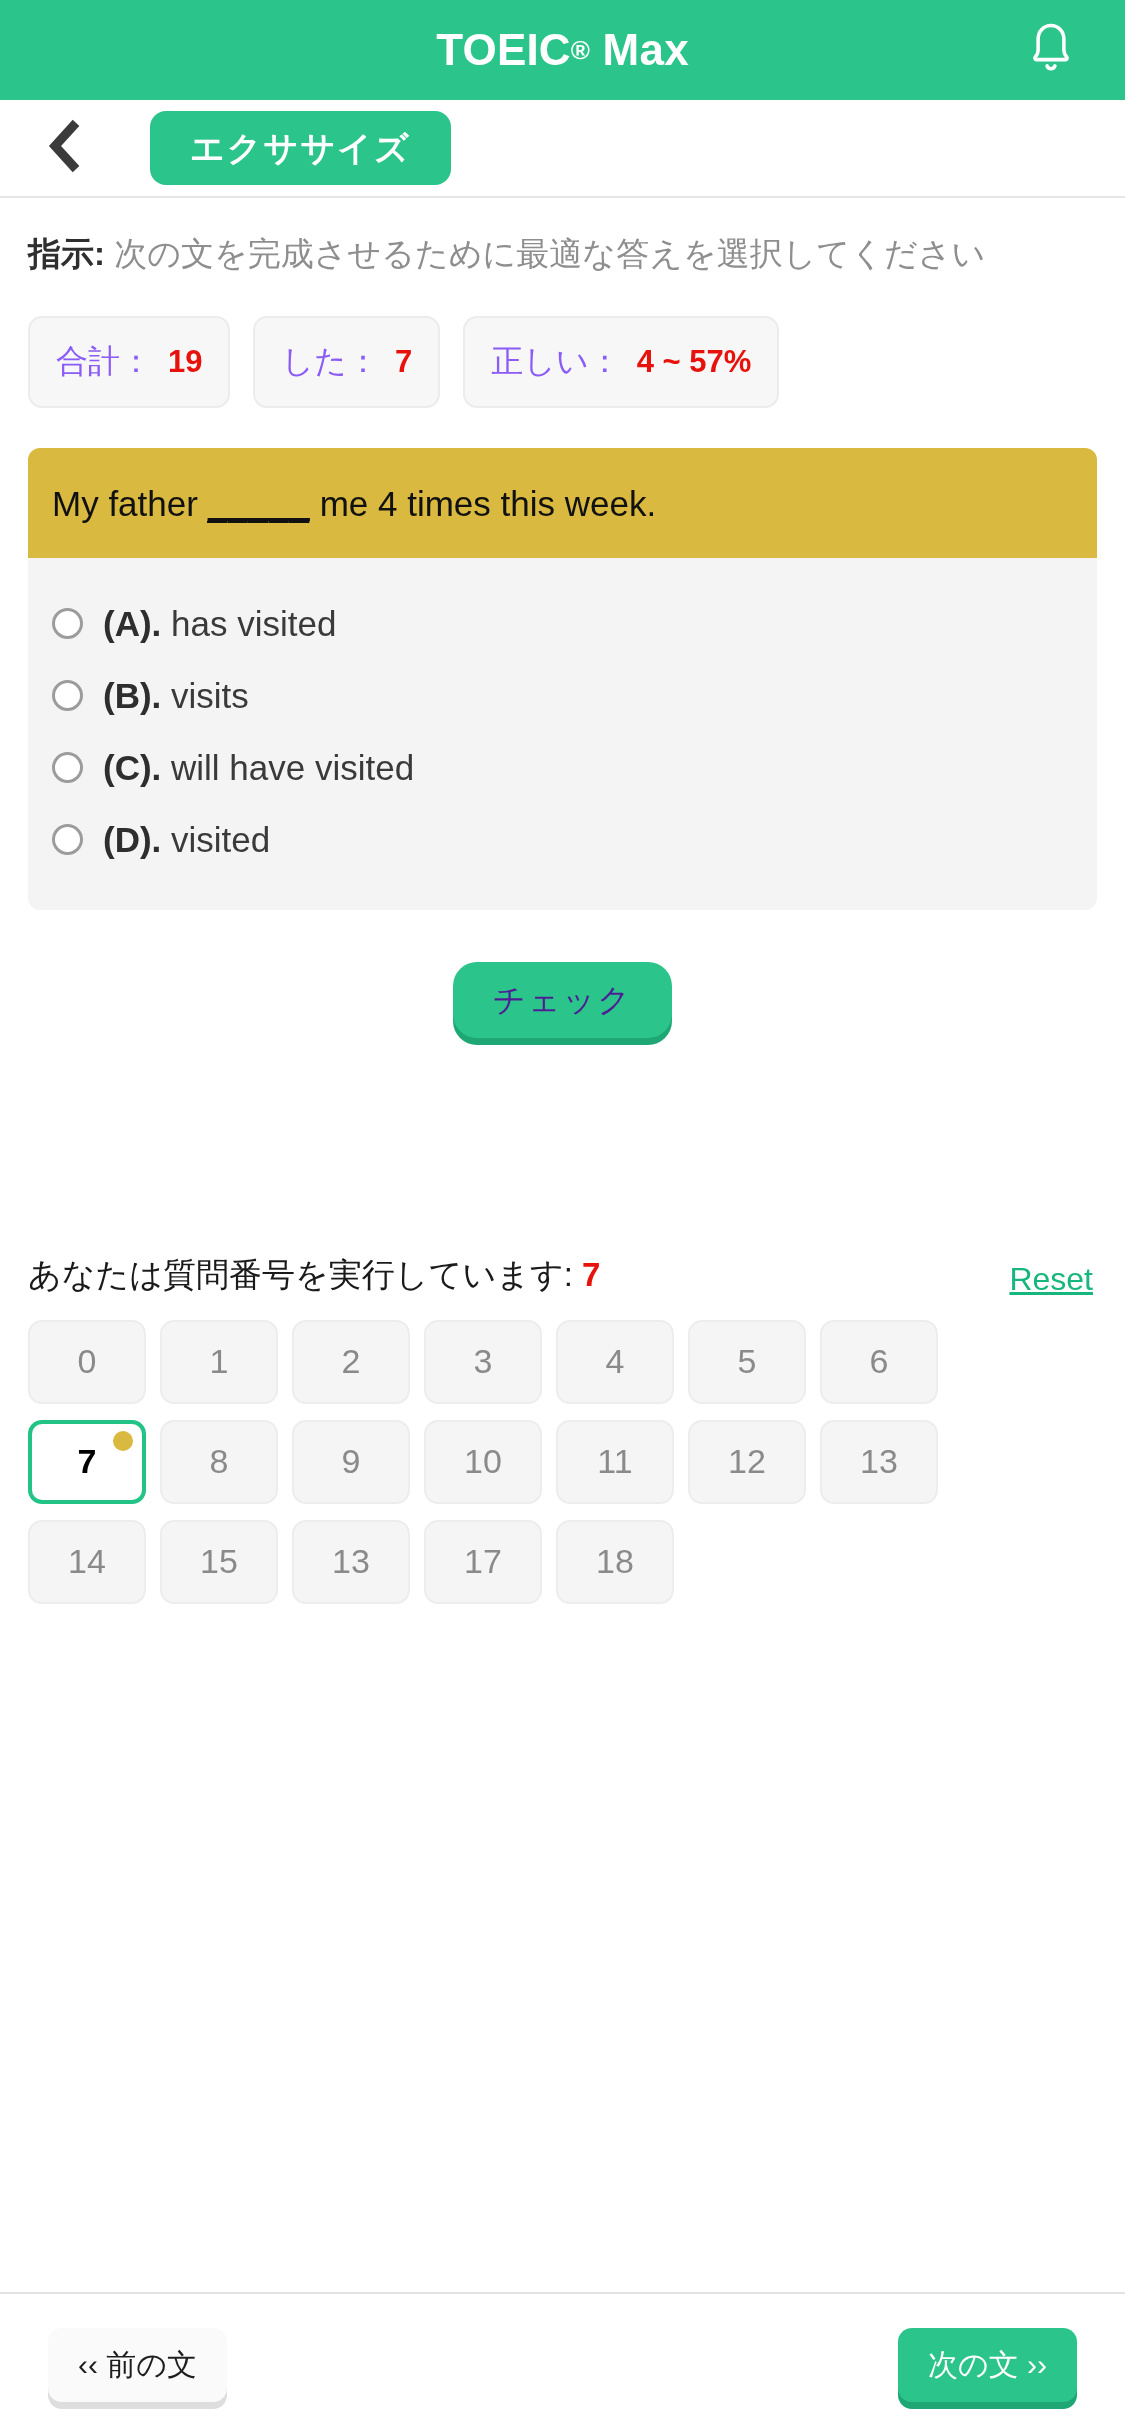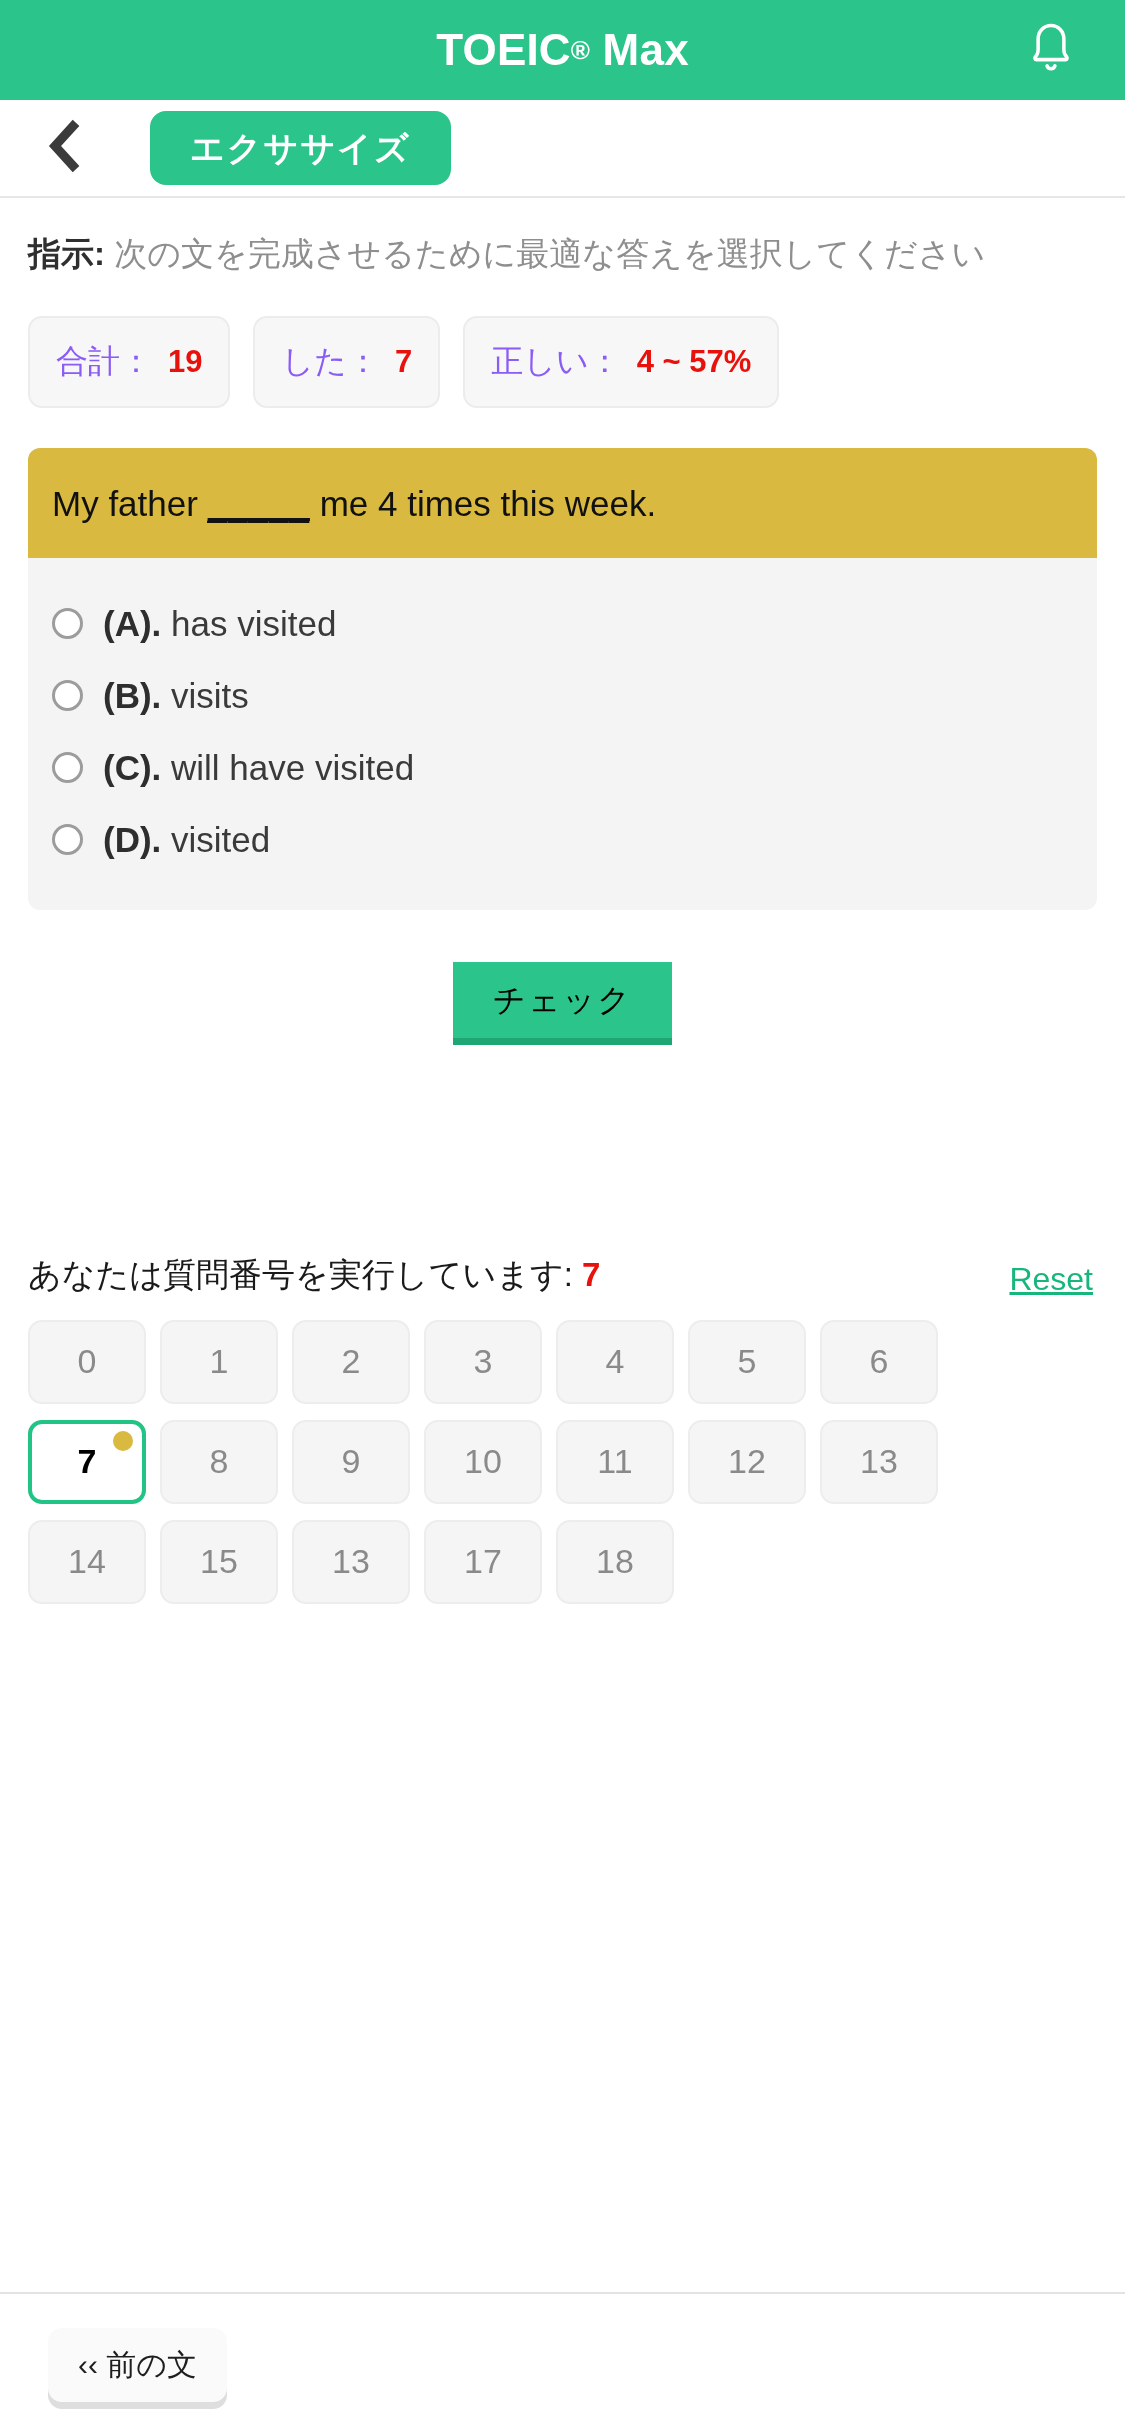--- a/index.html
+++ b/index.html
@@ -134,24 +134,24 @@
   .option-text b { font-weight: bold; color: #2e2e2e; }
 
   
   .check-wrap {
     display: flex;
     justify-content: center;
     margin-top: 52px;
   }
   .check-btn {
     background: #2bc48a;
-    color: #000000;
+    color: #4c1d95;
     font-size: 32px;
     padding: 22px 40px;
-    border-radius: 0;
+    border-radius: 24px;
     box-shadow: 0 7px 0 #1fa675;
     letter-spacing: 2px;
     line-height: 1;
   }
 
   
   .progress-row {
     display: flex;
     align-items: flex-end;
     justify-content: space-between;
@@ -372,13 +372,14 @@
       </div>
       <div class="numcell">
         <span>18</span>
       </div>
     </div>
 
 </div>
 
 <div class="bottombar">
   <div class="prev-btn">‹‹ 前の文</div>
+  <div class="next-btn">次の文 ››</div>
 </div>
 
 </body></html>

